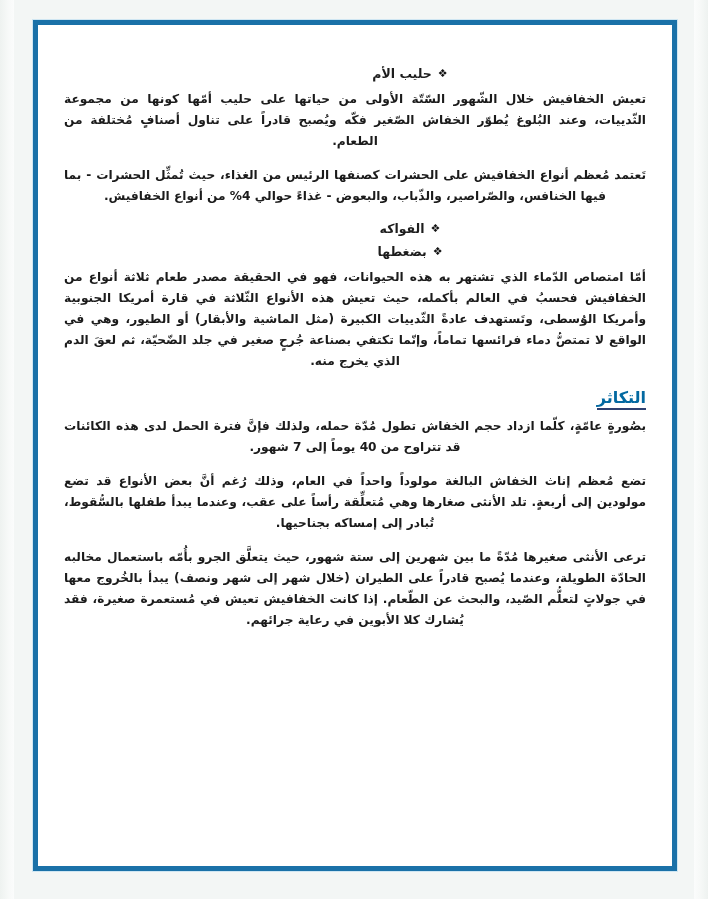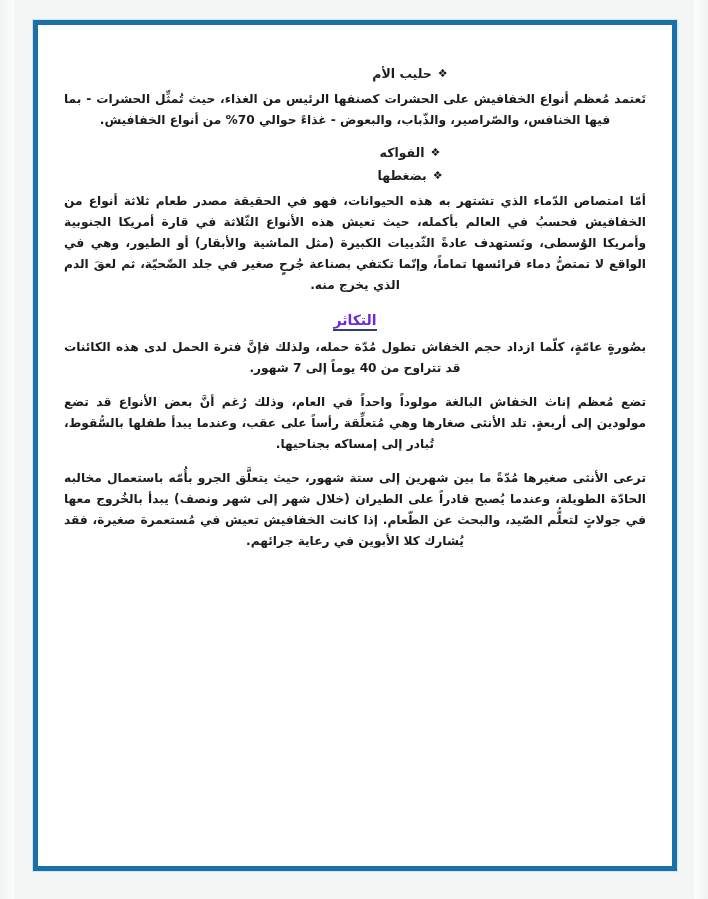--- a/index.html
+++ b/index.html
@@ -75,24 +75,24 @@
     text-align: justify;
     text-align-last: center;
     direction: rtl;
     font-weight: bold;
     letter-spacing: 0;
   }
   p.para.tight { margin-bottom: 11px; }
 
   .section-title {
     margin: 16px 0 9px 0;
-    text-align: center;
-    font-size: 14px;
+    text-align: right;
+    font-size: 16px;
     font-weight: bold;
-    color: #6d28d9;
+    color: #0369a1;
     direction: rtl;
   }
   .section-title span.t {
     border-bottom: 2.5px solid #2e4070;
     padding-bottom: 1px;
   }
 
   .spacer-bottom { height: 200px; }
 </style>
 </head>
@@ -100,22 +100,23 @@
 
 <div class="page-shadow-left"></div>
 <div class="page-shadow-right"></div>
 
 <div class="sheet">
   <div class="content">
 
     <div class="bullet-line">
       <span class="bullet-glyph">❖</span><span>حليب الأم</span>
     </div>
+    <p class="para">تعيش الخفافيش خلال الشّهور السّتّة الأولى من حياتها على حليب أمّها كونها من مجموعة الثّدييات، وعند البُلوغ يُطوّر الخفاش الصّغير فكّه ويُصبح قادراً على تناول أصنافٍ مُختلفة من الطعام.</p>
 
-    <p class="para">تَعتمد مُعظم أنواع الخفافيش على الحشرات كصنفها الرئيس من الغذاء، حيث تُمثِّل الحشرات - بما فيها الخنافس، والصّراصير، والذّباب، والبعوض - غذاءً حوالي 70% من أنواع الخفافيش.</p>
+    <p class="para">تَعتمد مُعظم أنواع الخفافيش على الحشرات كصنفها الرئيس من الغذاء، حيث تُمثِّل الحشرات - بما فيها الخنافس، والصّراصير، والذّباب، والبعوض - غذاءً حوالي 4% من أنواع الخفافيش.</p>
 
     <div class="bullet-line">
       <span class="bullet-glyph">❖</span><span>الفواكه</span>
     </div>
 
     <div class="bullet-line">
       <span class="bullet-glyph">❖</span><span>بضغطها</span>
     </div>
     <p class="para tight">أمّا امتصاص الدّماء الذي تشتهر به هذه الحيوانات، فهو في الحقيقة مصدر طعام ثلاثة أنواع من الخفافيش فحسبُ في العالم بأكمله، حيث تعيش هذه الأنواع الثّلاثة في قارة أمريكا الجنوبية وأمريكا الوُسطى، وتَستهدف عادةً الثّدييات الكبيرة (مثل الماشية والأبقار) أو الطيور، وهي في الواقع لا تمتصُّ دماء فرائسها تماماً، وإنّما تكتفي بصناعة جُرحٍ صغير في جلد الضّحيّة، ثم لعقَ الدم الذي يخرج منه.</p>
 

